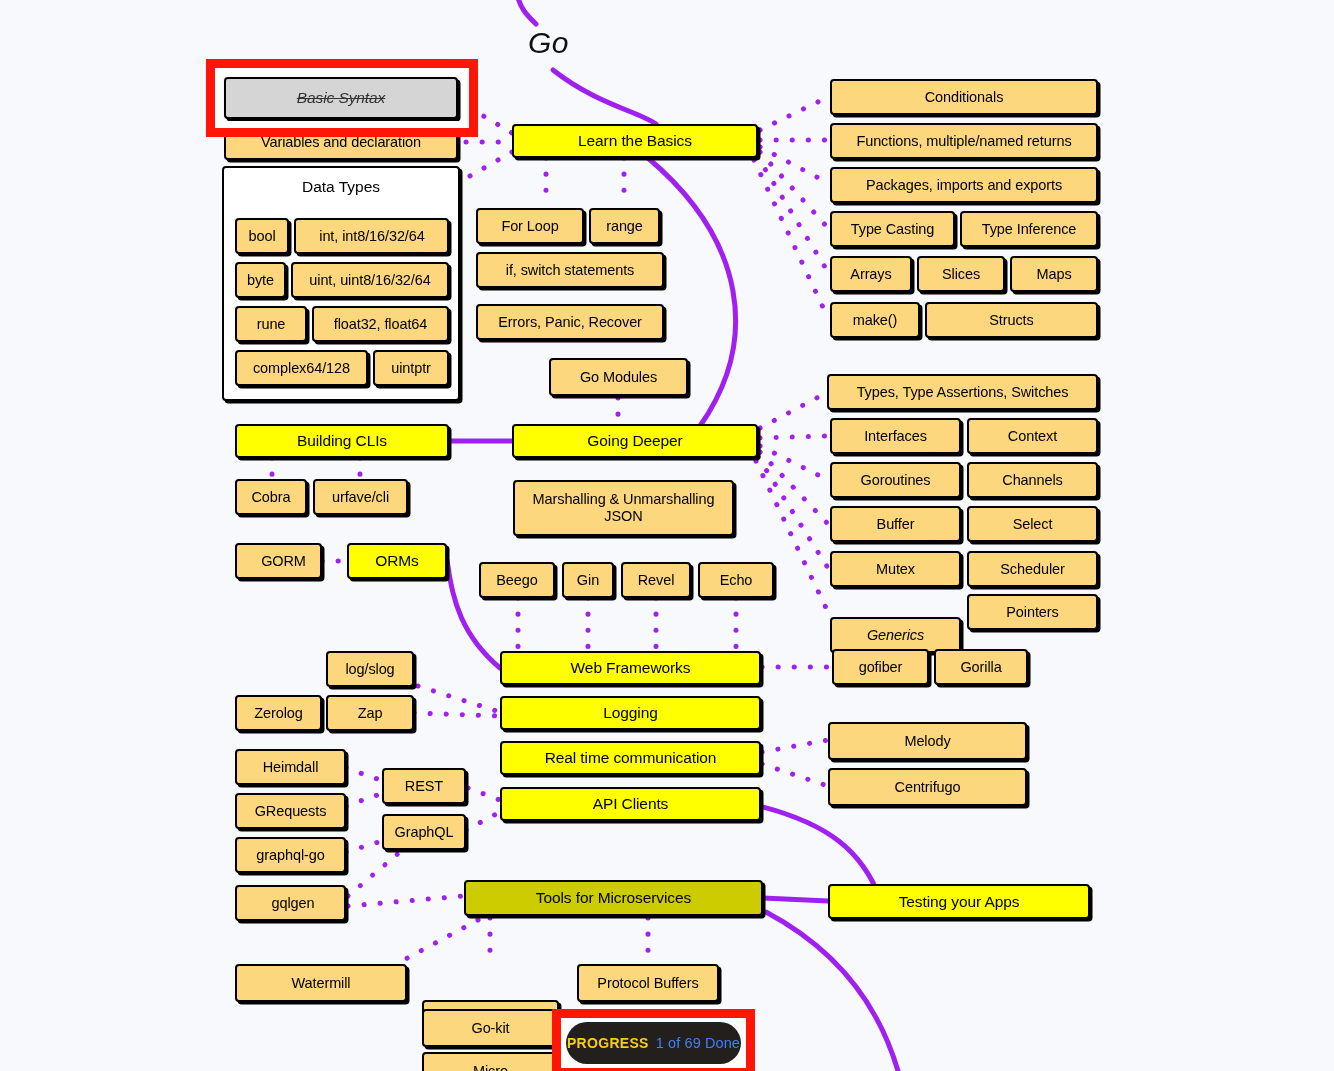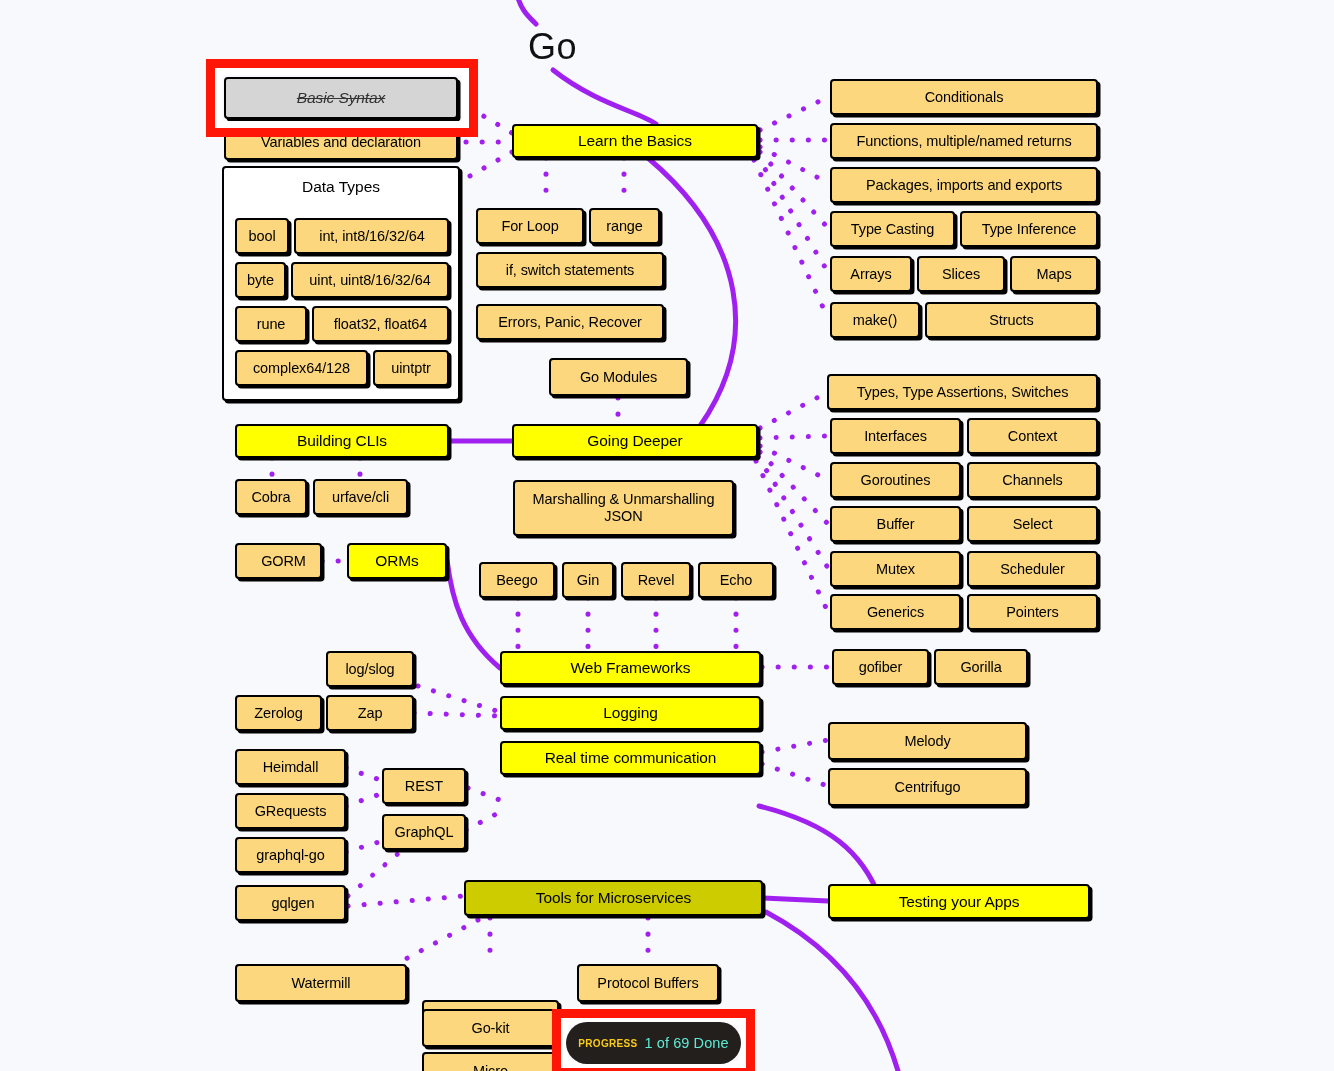--- a/index.html
+++ b/index.html
@@ -54,24 +54,25 @@
     width:100%;
     top:10px;left:0;
     text-align:center;
     font-size:15.5px;
     color:#000;
     z-index:4;
   }
   .title-go{
     position:absolute;
     left:528px;top:26px;
-    font-size:36px;
+    font-size:30px;
     letter-spacing:0.5px;
     color:#111;
     z-index:6;
+    font-style:italic;
   }
   .highlight{
     position:absolute;
     box-sizing:border-box;
     border:9px solid #FF1607;
     background:transparent;
     z-index:20;
     pointer-events:none;
   }
   .hl-inner{
@@ -86,26 +87,26 @@
     width:175px;height:42px;
     background:#231F1C;
     border-radius:21px;
     display:flex;align-items:center;justify-content:center;
     gap:7px;
     z-index:25;
     box-sizing:border-box;
   }
   .progress-label{
     color:#FACC15;
-    font-size:10px;
+    font-size:14px;
     font-weight:bold;
     letter-spacing:0.3px;
   }
   .progress-value{
-    color:#5eead4;
+    color:#3b82f6;
     font-size:14.5px;
     letter-spacing:0.1px;
   }
 </style>
 </head>
 <body>
 
 <div id="canvas">
 
   <svg class="edges" viewBox="0 0 1334 1071">
@@ -228,21 +229,21 @@
 
   <div class="node" style="left:827px;top:374px;width:271px;height:36px;">Types, Type Assertions, Switches</div>
   <div class="node" style="left:830px;top:418px;width:131px;height:36px;">Interfaces</div>
   <div class="node" style="left:967px;top:418px;width:131px;height:36px;">Context</div>
   <div class="node" style="left:830px;top:462px;width:131px;height:36px;">Goroutines</div>
   <div class="node" style="left:967px;top:462px;width:131px;height:36px;">Channels</div>
   <div class="node" style="left:830px;top:506px;width:131px;height:36px;">Buffer</div>
   <div class="node" style="left:967px;top:506px;width:131px;height:36px;">Select</div>
   <div class="node" style="left:830px;top:551px;width:131px;height:36px;">Mutex</div>
   <div class="node" style="left:967px;top:551px;width:131px;height:36px;">Scheduler</div>
-  <div class="node" style="left:830px;top:594px;width:131px;height:36px;">Generics</div>
+  <div class="node" style="left:830px;top:617px;width:131px;height:36px;font-style:italic;">Generics</div>
   <div class="node" style="left:967px;top:594px;width:131px;height:36px;">Pointers</div>
 
   <div class="node primary" style="left:235px;top:424px;width:214px;height:34px;">Building CLIs</div>
   <div class="node primary" style="left:512px;top:424px;width:246px;height:34px;">Going Deeper</div>
   <div class="node" style="left:235px;top:479px;width:72px;height:36px;">Cobra</div>
   <div class="node" style="left:313px;top:479px;width:95px;height:36px;">urfave/cli</div>
   <div class="node" style="left:513px;top:480px;width:221px;height:56px;">Marshalling &amp; Unmarshalling JSON</div>
   <div class="node" style="left:235px;top:543px;width:87px;height:36px;padding-left:16px;">GORM</div>
   <div class="node primary" style="left:347px;top:543px;width:100px;height:36px;">ORMs</div>
 
@@ -259,20 +260,21 @@
   <div class="node" style="left:235px;top:695px;width:87px;height:36px;">Zerolog</div>
   <div class="node" style="left:326px;top:695px;width:88px;height:36px;">Zap</div>
   <div class="node primary" style="left:500px;top:696px;width:261px;height:34px;">Logging</div>
 
   <div class="node" style="left:235px;top:749px;width:111px;height:36px;">Heimdall</div>
   <div class="node primary" style="left:500px;top:741px;width:261px;height:34px;">Real time communication</div>
   <div class="node" style="left:828px;top:722px;width:199px;height:38px;">Melody</div>
 
   <div class="node" style="left:382px;top:768px;width:84px;height:36px;">REST</div>
   <div class="node" style="left:235px;top:793px;width:111px;height:36px;">GRequests</div>
+  <div class="node primary" style="left:500px;top:787px;width:261px;height:34px;">API Clients</div>
   <div class="node" style="left:828px;top:768px;width:199px;height:38px;">Centrifugo</div>
 
   <div class="node" style="left:382px;top:814px;width:84px;height:36px;">GraphQL</div>
   <div class="node" style="left:235px;top:837px;width:111px;height:36px;">graphql-go</div>
   <div class="node" style="left:235px;top:885px;width:111px;height:36px;padding-left:11px;">gqlgen</div>
 
   <div class="node hovered" style="left:464px;top:880px;width:299px;height:36px;">Tools for Microservices</div>
   <div class="node primary" style="left:828px;top:884px;width:262px;height:35px;">Testing your Apps</div>
 
   <div class="node" style="left:235px;top:964px;width:172px;height:38px;">Watermill</div>

